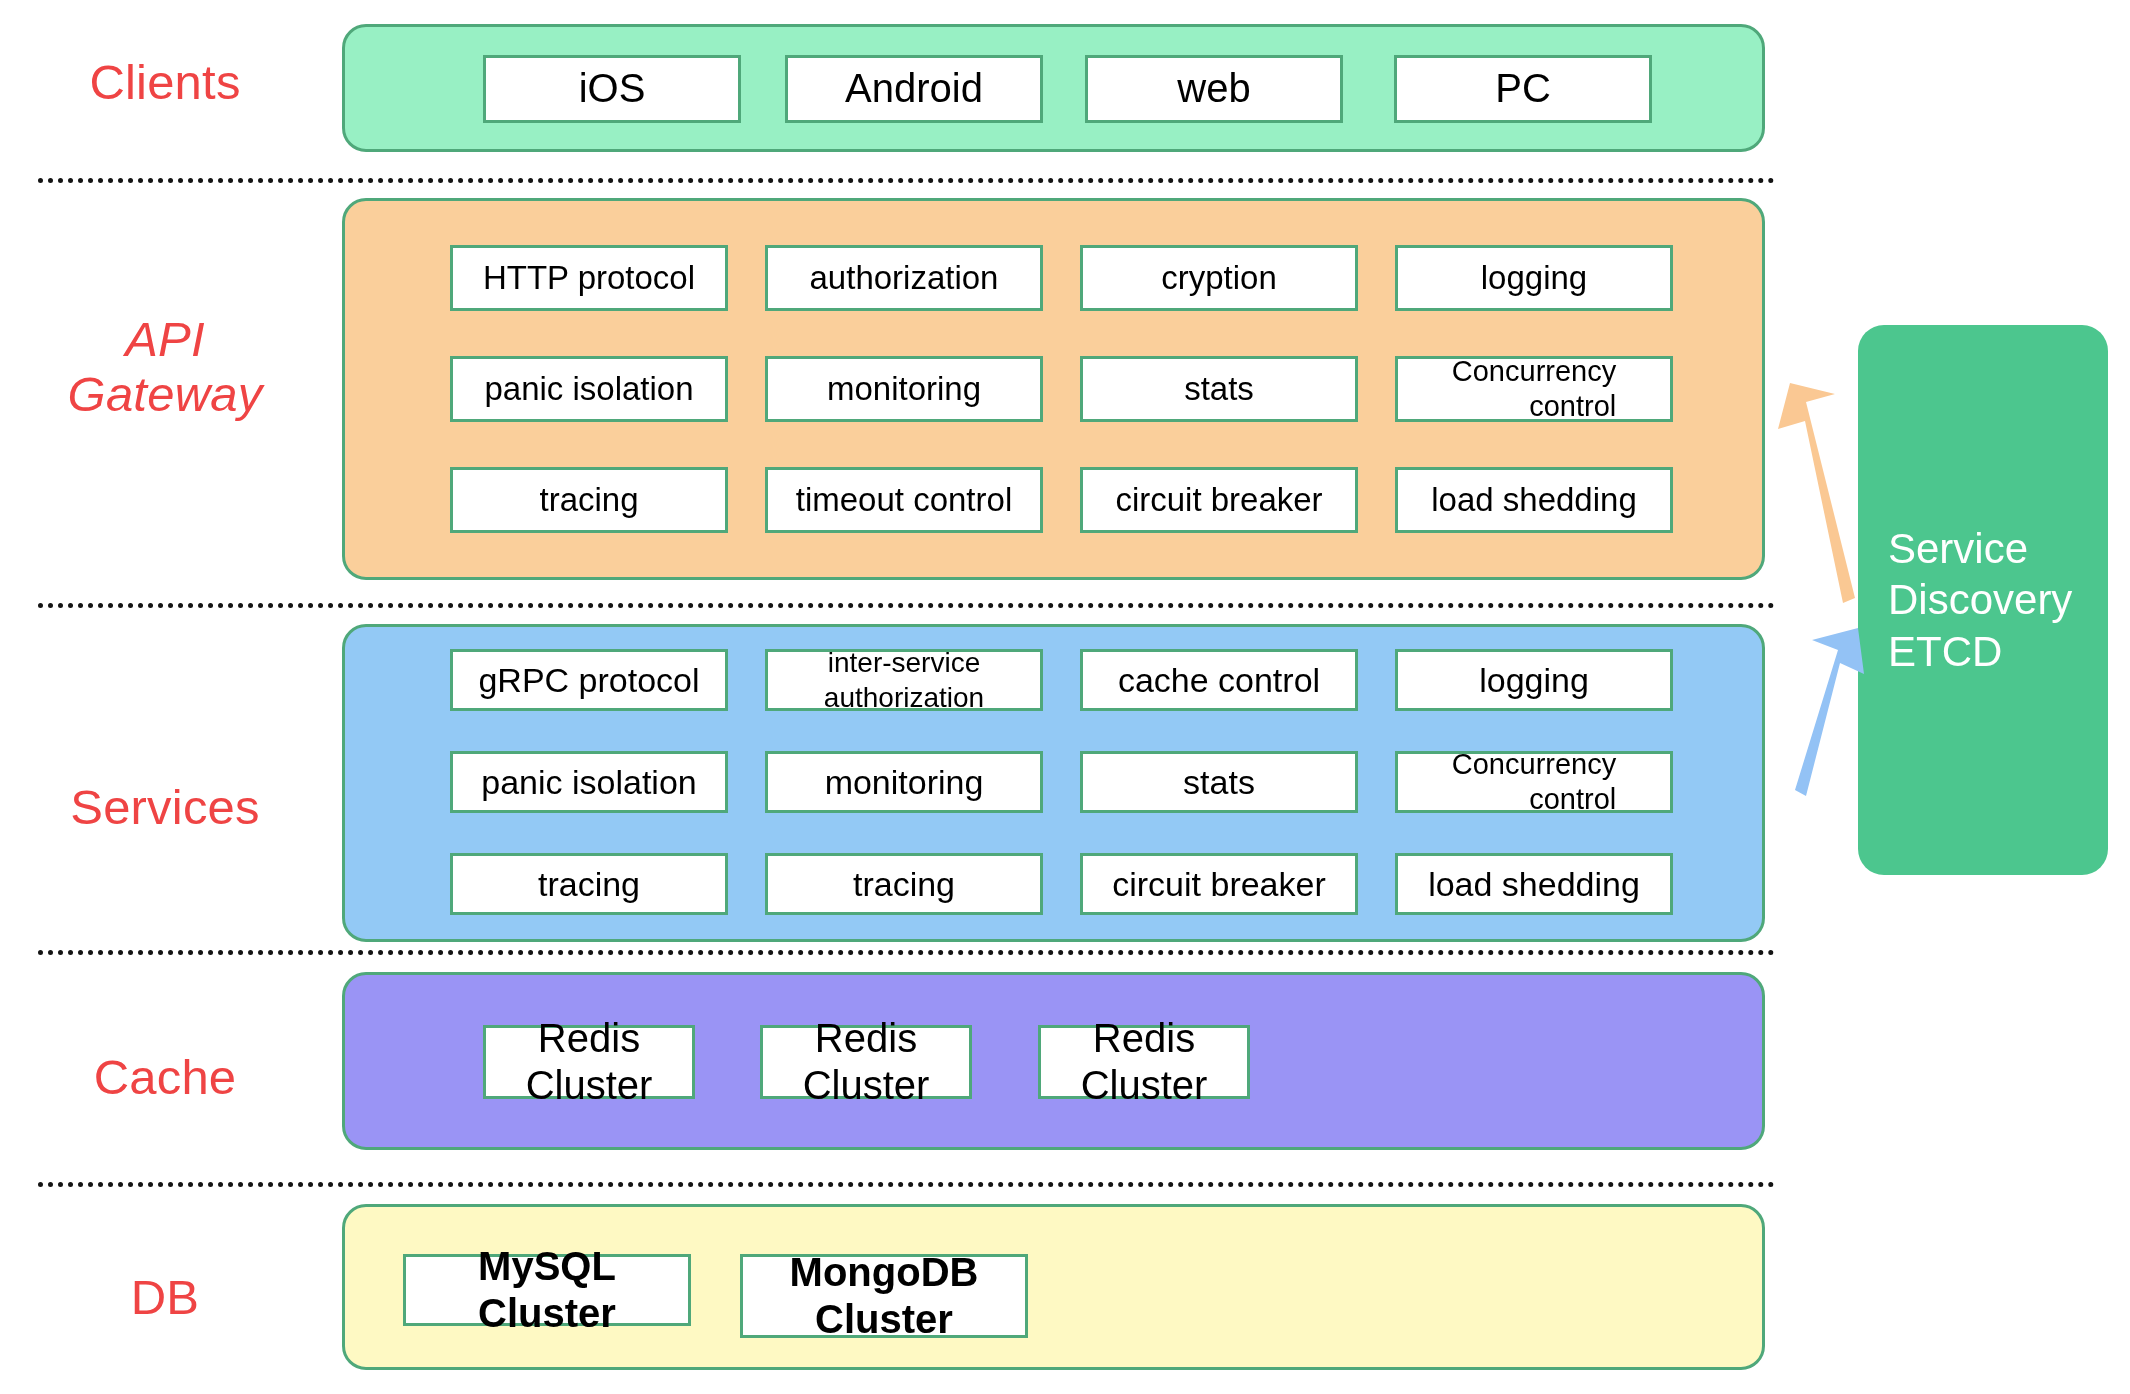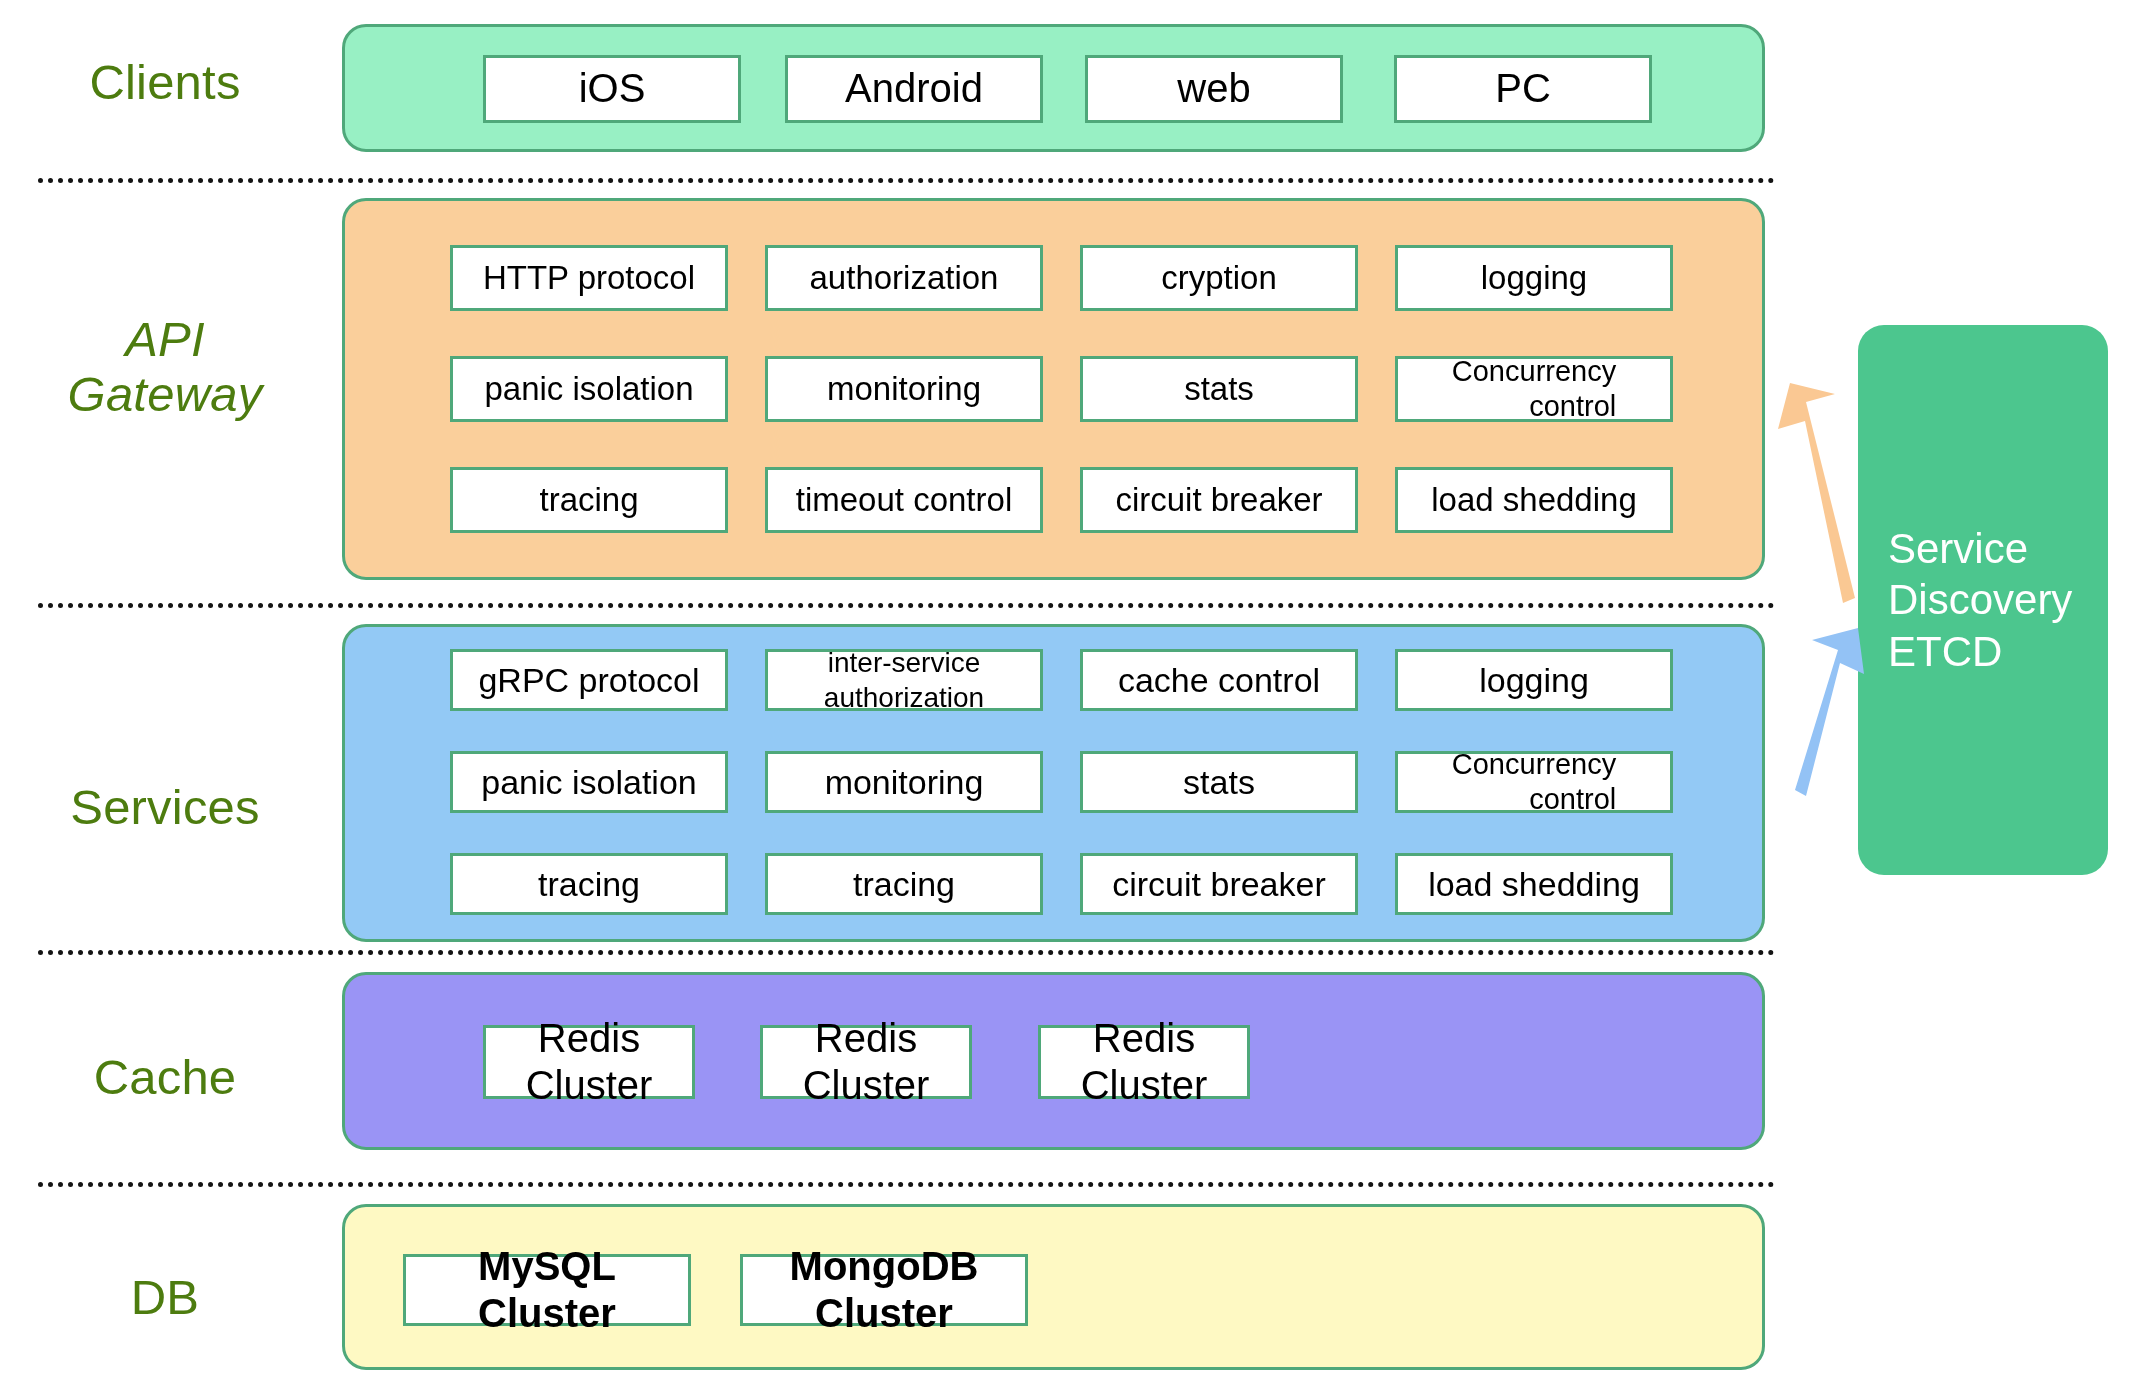--- a/index.html
+++ b/index.html
@@ -17,21 +17,21 @@
   }
 
   
   .row-label {
     position: absolute;
     left: 0;
     width: 330px;
     text-align: center;
     font-family: "Liberation Sans", sans-serif;
     font-size: 49px;
-    color: #4d7c0f;
+    color: #ef4444;
     line-height: 1.12;
     letter-spacing: 0.2px;
     white-space: pre-line;
   }
 
   
   .divider {
     position: absolute;
     left: 38px;
     width: 1737px;
@@ -177,21 +177,21 @@
   </div>
 
   <div class="layer cache" style="top:972px; height:178px;">
     <div class="cell big" style="left:138px; top:50px; width:212px; height:74px;">Redis Cluster</div>
     <div class="cell big" style="left:415px; top:50px; width:212px; height:74px;">Redis Cluster</div>
     <div class="cell big" style="left:693px; top:50px; width:212px; height:74px;">Redis Cluster</div>
   </div>
 
   <div class="layer db" style="top:1204px; height:166px;">
     <div class="cell big" style="left:58px; top:47px; width:288px; height:72px;">MySQL Cluster</div>
-    <div class="cell big" style="left:395px; top:47px; width:288px; height:72px;">MongoDB Cluster</div>
+    <div class="cell big" style="left:395px; top:47px; width:288px; height:84px;">MongoDB Cluster</div>
   </div>
 
   <div id="etcd" style="left:1858px; top:325px; width:250px; height:550px;">Service
 Discovery
 ETCD</div>
 
   <svg id="arrows" viewBox="0 0 2130 1394" xmlns="http://www.w3.org/2000/svg">
 
     <g>
       <polygon points="1855,598 1806,402 1835,394 1790,383 1778,429 1805,421 1843,603" fill="#FAC893"></polygon>

